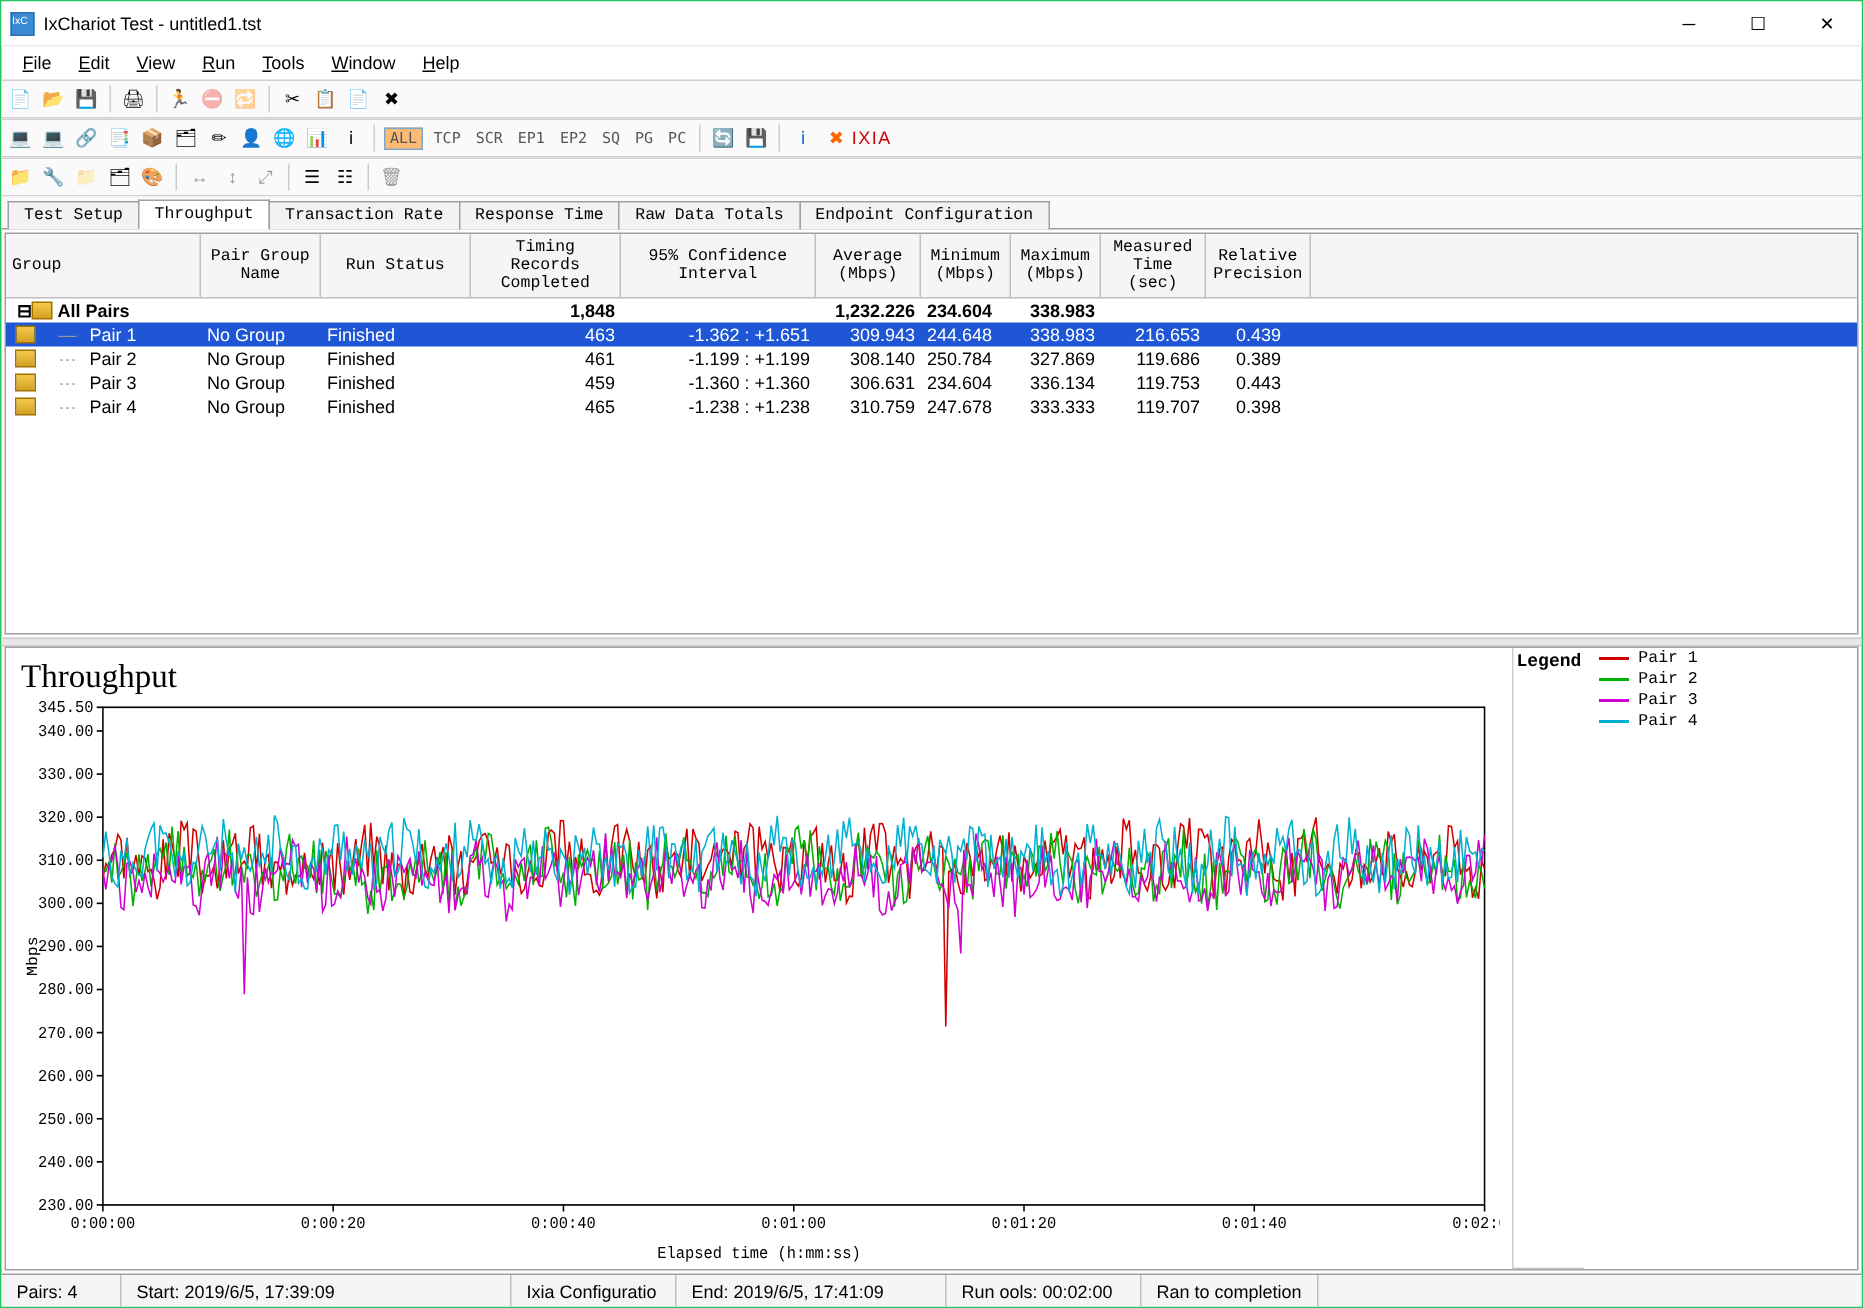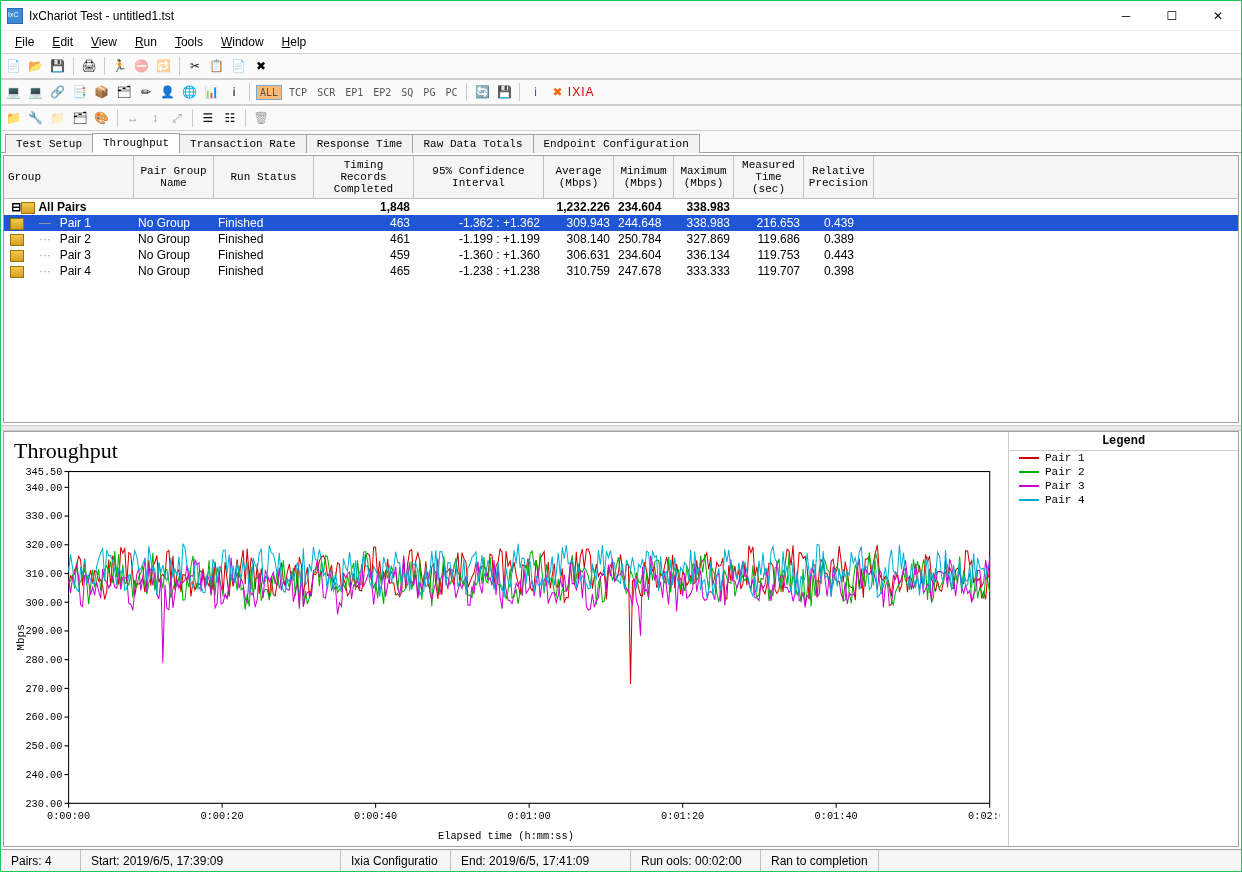--- a/index.html
+++ b/index.html
@@ -32,40 +32,40 @@
 .c-tr{width:100px;}
 .c-ci{width:130px;}
 .c-av{width:70px;}
 .c-mn{width:60px;}
 .c-mx{width:60px;}
 .c-mt{width:70px;}
 .c-rp{width:70px;}
 .grid-body{flex:1;overflow:auto;font-family:"Courier New",monospace;font-size:11px;}
 .grow{display:flex;height:16px;align-items:center;white-space:nowrap;}
 .grow>div{padding:0 4px;}
-.grow .c-group{display:flex;align-items:flex-end;justify-content:flex-start;}
+.grow .c-group{display:flex;align-items:center;justify-content:flex-start;}
 .grow .c-pgn{width:80px;}
 .grow .c-rs{width:100px;}
 .grow .c-tr{width:100px;text-align:right;}
 .grow .c-ci{width:130px;text-align:right;}
 .grow .c-av{width:70px;text-align:right;}
 .grow .c-mn{width:60px;text-align:left;}
 .grow .c-mx{width:60px;text-align:right;}
 .grow .c-mt{width:70px;text-align:right;}
 .grow .c-rp{width:70px;text-align:center;}
 .grow.allp{font-weight:bold;}
 .grow.sel{background:#1e56d6;color:#fff;}
 .tree-ic{width:14px;height:12px;background:linear-gradient(#f2c94c,#d6a020);display:inline-block;margin-right:3px;border:1px solid #a07000;}
 .tree-dash{color:#999;margin:0 2px;}
 .splitter{height:6px;background:#e8e8e8;border-top:1px solid #ccc;border-bottom:1px solid #ccc;cursor:row-resize;}
 .chart-zone{flex:1;display:flex;border:1px solid #a0a0a0;margin:0 2px 2px 2px;overflow:hidden;}
 .chart-left{flex:1;display:flex;flex-direction:column;padding:4px 8px;}
 .chart-title{font-family:"Times New Roman",serif;font-size:22px;margin:2px 0 2px 2px;}
 .chart-svg{flex:1;}
-.legend{width:230px;border-left:1px solid #ccc;background:#fff;display:flex;flex-direction:column;}
+.legend{width:230px;border-left:1px solid #ccc;background:#fff;display:flex;flex-direction:row;}
 .legend-h{text-align:center;font-weight:bold;padding:2px;border-bottom:1px solid #ccc;font-family:"Courier New",monospace;}
 .legend-item{font-family:"Courier New",monospace;font-size:11px;padding:1px 10px;display:flex;align-items:center;}
 .legend-item .sw{width:20px;height:2px;display:inline-block;margin-right:6px;}
 .statusbar{height:22px;border-top:1px solid #a0a0a0;display:flex;align-items:center;background:#f5f5f5;font-size:11px;}
 .statusbar>div{padding:0 10px;border-right:1px solid #c0c0c0;height:100%;display:flex;align-items:center;}
 svg text{font-family:"Courier New",monospace;font-size:10px;}
 .emoji-ic{font-size:12px;line-height:1;}
 </style>
 </head>
 <body>
@@ -185,21 +185,21 @@
           <div class="c-ci"></div>
           <div class="c-av">1,232.226</div>
           <div class="c-mn">234.604</div>
           <div class="c-mx">338.983</div>
         </div>
         <div class="grow sel">
           <div class="c-group" style="width:130px"><span class="tree-ic" style="margin-left:2px"></span>&nbsp;&nbsp;&nbsp;<span class="tree-dash">—</span>&nbsp;&nbsp;Pair 1</div>
           <div class="c-pgn">No Group</div>
           <div class="c-rs">Finished</div>
           <div class="c-tr">463</div>
-          <div class="c-ci">-1.362 : +1.362</div>
+          <div class="c-ci">-1.362 : +1.651</div>
           <div class="c-av">309.943</div>
           <div class="c-mn">244.648</div>
           <div class="c-mx">338.983</div>
           <div class="c-mt">216.653</div>
           <div class="c-rp">0.439</div>
         </div>
         <div class="grow">
           <div class="c-group" style="width:130px"><span class="tree-ic" style="margin-left:2px"></span>&nbsp;&nbsp;&nbsp;<span class="tree-dash">···</span>&nbsp;&nbsp;Pair 2</div>
           <div class="c-pgn">No Group</div>
           <div class="c-rs">Finished</div>

